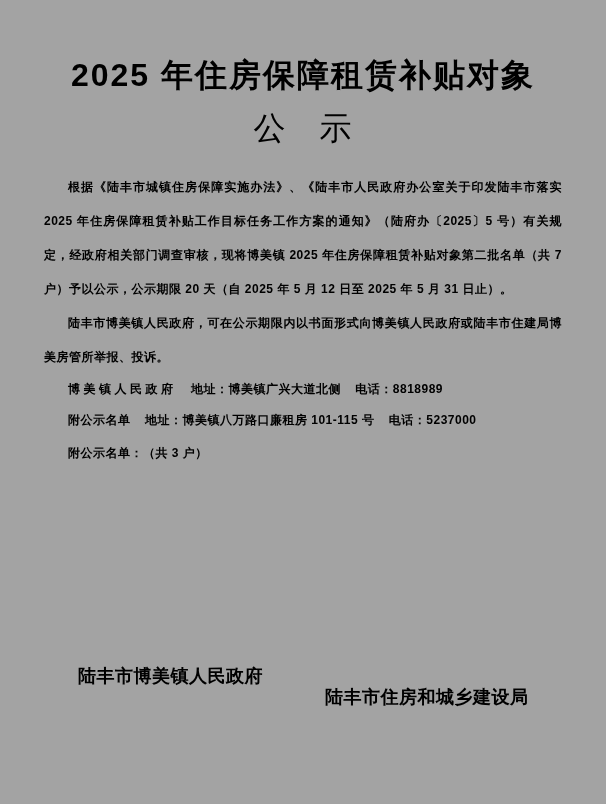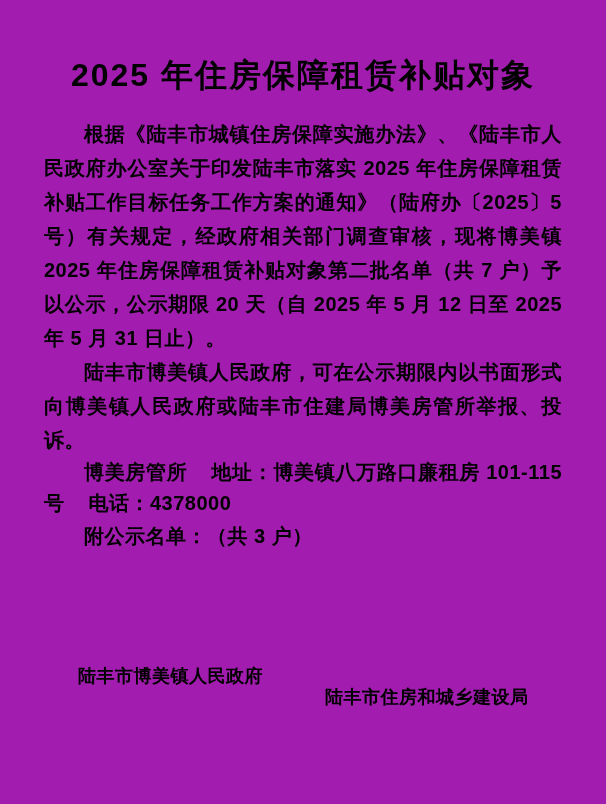--- a/index.html
+++ b/index.html
@@ -1,20 +1,20 @@
 <!DOCTYPE html>
 <html><head>
 <meta charset="utf-8">
 <style>
   html,body{margin:0;padding:0;background:#e9e9e9;}
   .page{
     position:relative;
     width:606px;height:804px;
     margin:0 auto;
-    background:#a21caf;
+    background:#a3a3a3;
     color:#000000;
     font-family:"Liberation Sans","DejaVu Sans",sans-serif;
     font-weight:bold;
     overflow:hidden;
     box-sizing:border-box;
   }
   .title1{
     margin:55px 20px 0;
     font-size:32px;
     line-height:40px;
@@ -25,21 +25,21 @@
   .title2{
     margin:13px 20px 0;
     font-size:32px;
     line-height:40px;
     text-align:center;
     font-weight:normal;
     letter-spacing:1px;
   }
   .body-text{
     margin:22px 44px 0;
-    font-size:20px;
+    font-size:12px;
     line-height:34px;
     letter-spacing:0.5px;
     text-align:justify;
   }
   .body-text p{
     margin:0;
     text-indent:2em;
   }
   .body-text p.contact{
     line-height:31px;
@@ -60,29 +60,31 @@
     font-size:18px;line-height:26px;letter-spacing:0.5px;
   }
 </style>
 </head>
 <body>
 
 <div class="page">
 
   <h1 class="title1">2025 年住房保障租赁补贴对象</h1>
 
+  <h1 class="title2">公　示</h1>
 
   <div class="body-text">
 
     <p>根据《陆丰市城镇住房保障实施办法》、《陆丰市人民政府办公室关于印发陆丰市落实 2025 年住房保障租赁补贴工作目标任务工作方案的通知》（陆府办〔2025〕5 号）有关规定，经政府相关部门调查审核，现将博美镇 2025 年住房保障租赁补贴对象第二批名单（共 7 户）予以公示，公示期限 20 天（自 2025 年 5 月 12 日至 2025 年 5 月 31 日止）。</p>
 
     <p>陆丰市博美镇人民政府，可在公示期限内以书面形式向博美镇人民政府或陆丰市住建局博美房管所举报、投诉。</p>
 
+    <p class="contact"><span class="org-spaced">博美镇人民政府</span><span class="sep"></span><span>地址：</span><span>博美镇广兴大道北侧</span><span class="sep"></span><span>电话：</span><span>8818989</span></p>
 
-    <p class="contact"><span>博美房管所</span><span class="sep"></span><span>地址：</span><span>博美镇八万路口廉租房 101-115 号</span><span class="sep"></span><span>电话：</span><span>4378000</span></p>
+    <p class="contact"><span>附公示名单</span><span class="sep"></span><span>地址：</span><span>博美镇八万路口廉租房 101-115 号</span><span class="sep"></span><span>电话：</span><span>5237000</span></p>
 
     <p class="attachment">附公示名单：（共 3 户）</p>
   </div>
 
   <div class="sig-left">陆丰市博美镇人民政府</div>
 
   <div class="sig-right">陆丰市住房和城乡建设局</div>
 
 
 </div>

